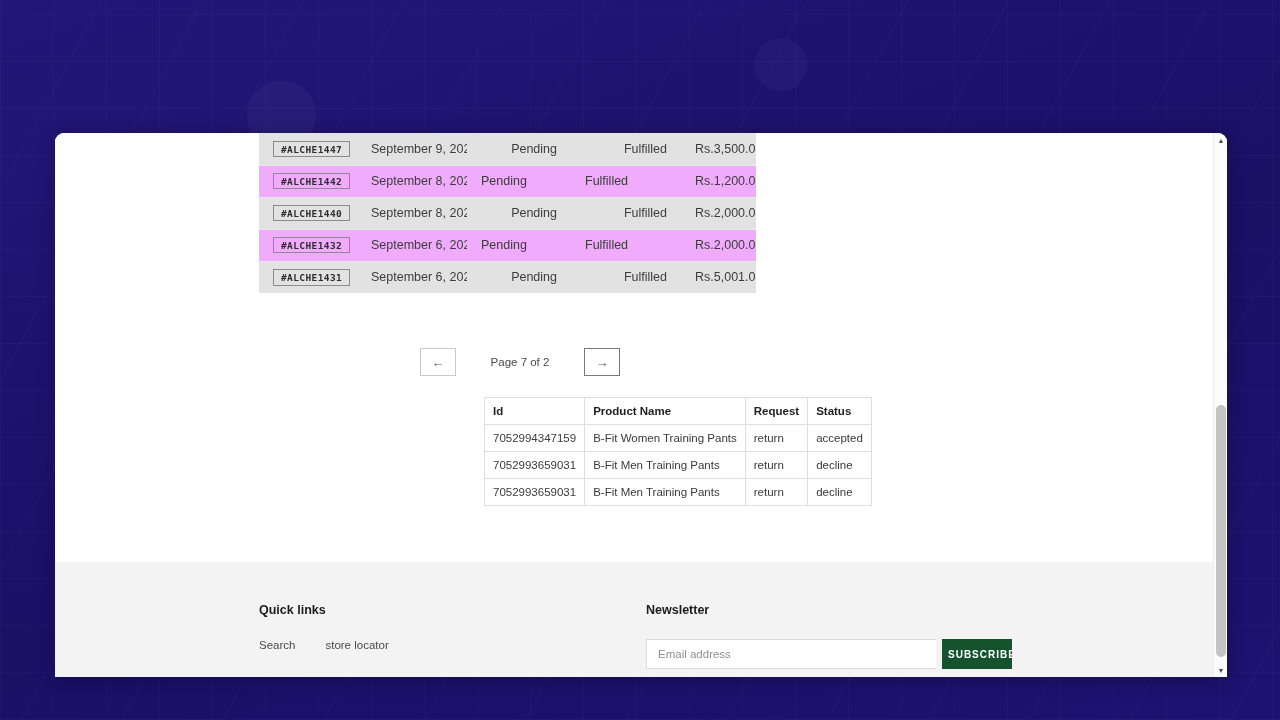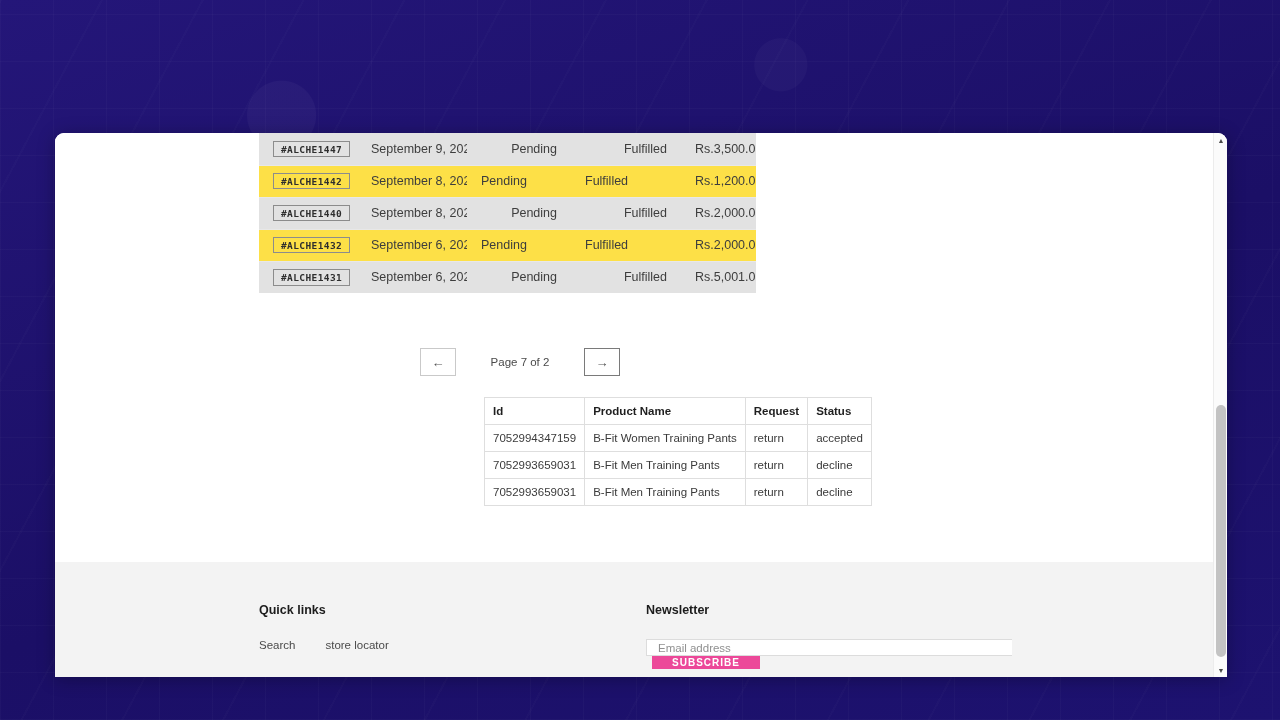--- a/index.html
+++ b/index.html
@@ -92,21 +92,21 @@
     font-size: 12.5px;
     color: #3d3d3d;
     padding: 0 14px;
     height: 32px;
     vertical-align: middle;
     border: 0;
     white-space: nowrap;
     overflow: hidden;
   }
   table.orders tr.even td { background: #e2e2e2; text-align: right; }
-  table.orders tr.odd  td { background: #fde047; }
+  table.orders tr.odd  td { background: #f0abfc; }
   table.orders tr.odd td { border-top: 1px solid #e8e8e8; border-bottom: 1px solid #e8e8e8; }
   .col-id    { width: 98px; }
   .col-date  { width: 110px; }
   .col-pay   { width: 104px; }
   .col-ful   { width: 110px; }
   .col-total { width: 75px; text-align: left; }
 
   .badge {
     display: inline-block;
     border: 1px solid #8c8c8c;
@@ -203,38 +203,37 @@
     font-size: 11.5px;
     color: #4a4a4a;
     text-decoration: none;
     cursor: pointer;
   }
   .newsletter-form {
     display: flex;
     width: 366px;
     height: 30px;
     margin-top: 11px;
-    flex-direction: column;
   }
   .nl-input {
     flex: 1;
     border: 1px solid #dcdcdc;
     border-right: 0;
     background: #ffffff;
     padding: 0 11px;
     font-size: 11.5px;
     color: #3a3a3a;
     font-family: "Liberation Sans", sans-serif;
     outline: none;
   }
   .nl-input::placeholder { color: #909090; }
   .nl-btn {
-    width: 108px;
+    width: 70px;
     border: 0;
-    background: #ec4899;
+    background: #14532d;
     color: #ffffff;
     font-size: 10px;
     font-weight: bold;
     letter-spacing: 1px;
     font-family: "Liberation Sans", sans-serif;
     cursor: pointer;
     margin-left: 6px;
   }
 </style>
 </head>

